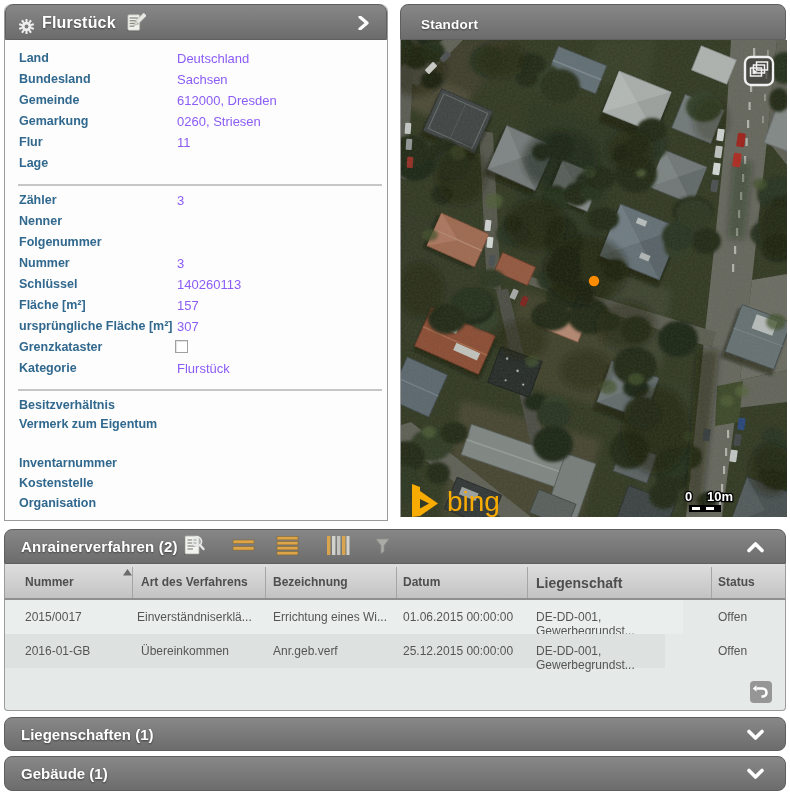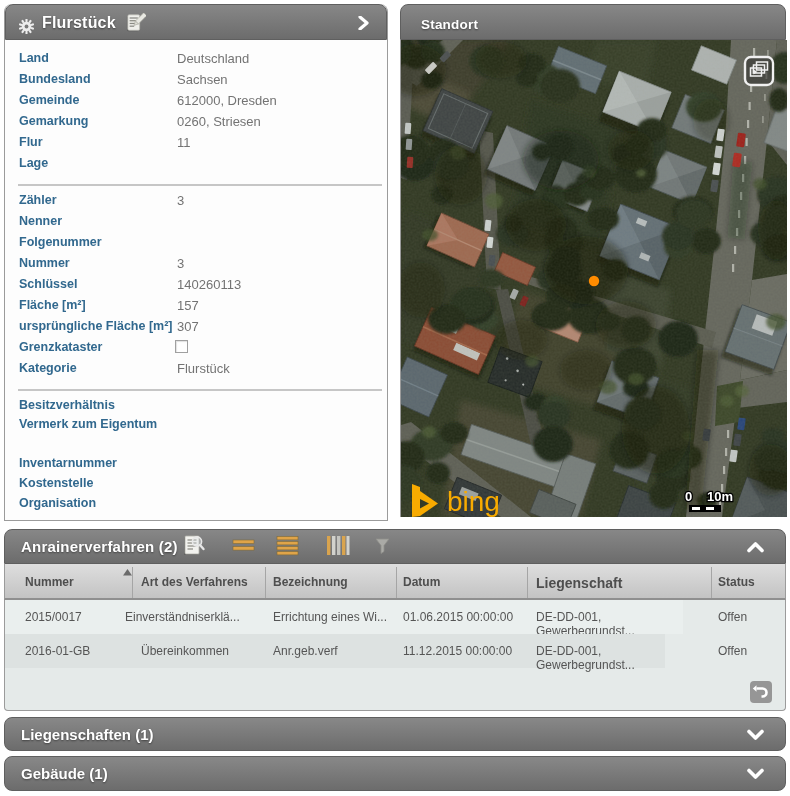--- a/index.html
+++ b/index.html
@@ -7,21 +7,21 @@
   .abs { position:absolute; }
   .hdr {
     position:absolute; left:0; top:0; right:0; height:36px;
     background:linear-gradient(#878787,#6c6c6c);
     border:1px solid #5f5f5f;
     border-radius:8px 8px 0 0;
     color:#fff;
   }
   .hdr .title { position:absolute; top:9px; font-size:16px; font-weight:bold; text-shadow:0 1px 2px rgba(0,0,0,0.45); letter-spacing:0.2px; }
   .lbl { position:absolute; left:14px; color:#31688e; font-weight:bold; font-size:12.5px; white-space:nowrap; }
-  .val { position:absolute; left:172px; color:#737373; font-size:13px; white-space:nowrap; }
+  .val { position:absolute; left:172px; color:#8b5cf6; font-size:13px; white-space:nowrap; }
   .divider { position:absolute; left:13px; width:364px; height:2px; background:#c6c6c6; }
   .bar {
     position:absolute; left:4px; width:782px; height:34px;
     background:linear-gradient(#888888,#6c6c6c);
     border:1px solid #5f5f5f;
     border-radius:8px; color:#fff;
   }
   .bar .btitle { position:absolute; left:16px; top:8px; font-size:15px; font-weight:bold; text-shadow:0 1px 2px rgba(0,0,0,0.45); }
   .chev { position:absolute; right:21px; top:11px; }
 </style>
@@ -574,31 +574,31 @@
     <div class="abs" style="left:127px; top:3px; width:1px; height:31px; background:#a5a5a5;"></div>
     <div class="abs" style="left:260px; top:3px; width:1px; height:31px; background:#a5a5a5;"></div>
     <div class="abs" style="left:391px; top:3px; width:1px; height:31px; background:#a5a5a5;"></div>
     <div class="abs" style="left:522px; top:3px; width:1px; height:31px; background:#a5a5a5;"></div>
     <div class="abs" style="left:706px; top:3px; width:1px; height:31px; background:#a5a5a5;"></div>
   </div>
 
   <div class="abs" style="left:0; top:71px; width:782px; height:111px; background:#e5eae9; border-left:1px solid #9b9b9b; border-right:1px solid #9b9b9b; border-bottom:1px solid #9b9b9b; border-radius:0 0 4px 4px;">
     <div class="abs" style="left:0; top:0; width:678px; height:34px; background:#eaefee;">
       <div class="abs" style="left:20px; top:10px; font-size:12px; color:#555;">2015/0017</div>
-      <div class="abs" style="left:120px; top:10px; font-size:12px; color:#555;">Einverständniserklä...</div>
+      <div class="abs" style="left:132px; top:10px; font-size:12px; color:#555;">Einverständniserklä...</div>
       <div class="abs" style="left:268px; top:10px; font-size:12px; color:#555;">Errichtung eines Wi...</div>
       <div class="abs" style="left:398px; top:10px; font-size:12px; color:#555;">01.06.2015 00:00:00</div>
       <div class="abs" style="left:531px; top:10px; font-size:12px; color:#555;">DE-DD-001, Gewerbegrundst...</div>
       <div class="abs" style="left:713px; top:10px; font-size:12px; color:#555;">Offen</div>
     </div>
     <div class="abs" style="left:0; top:34px; width:660px; height:34px; background:#dde2e1;">
       <div class="abs" style="left:20px; top:10px; font-size:12px; color:#555;">2016-01-GB</div>
       <div class="abs" style="left:136px; top:10px; font-size:12px; color:#555;">Übereinkommen</div>
       <div class="abs" style="left:268px; top:10px; font-size:12px; color:#555;">Anr.geb.verf</div>
-      <div class="abs" style="left:398px; top:10px; font-size:12px; color:#555;">11.12.2015 00:00:00</div>
+      <div class="abs" style="left:398px; top:10px; font-size:12px; color:#555;">25.12.2015 00:00:00</div>
       <div class="abs" style="left:531px; top:10px; font-size:12px; color:#555;">DE-DD-001, Gewerbegrundst...</div>
       <div class="abs" style="left:713px; top:10px; font-size:12px; color:#555;">Offen</div>
     </div>
 
     <div class="abs" style="left:745px; top:81px; width:22px; height:22px; background:#969696; border-radius:4px;">
       <svg width="22" height="22" viewBox="0 0 22 22">
         <path d="M6.5 7.5 h6 a4 4 0 0 1 0 8 h-1" fill="none" stroke="#fff" stroke-width="2.6"></path>
         <polygon points="6.5,4.2 6.5,10.8 2.8,7.5" fill="#fff"></polygon>
       </svg>
     </div>

